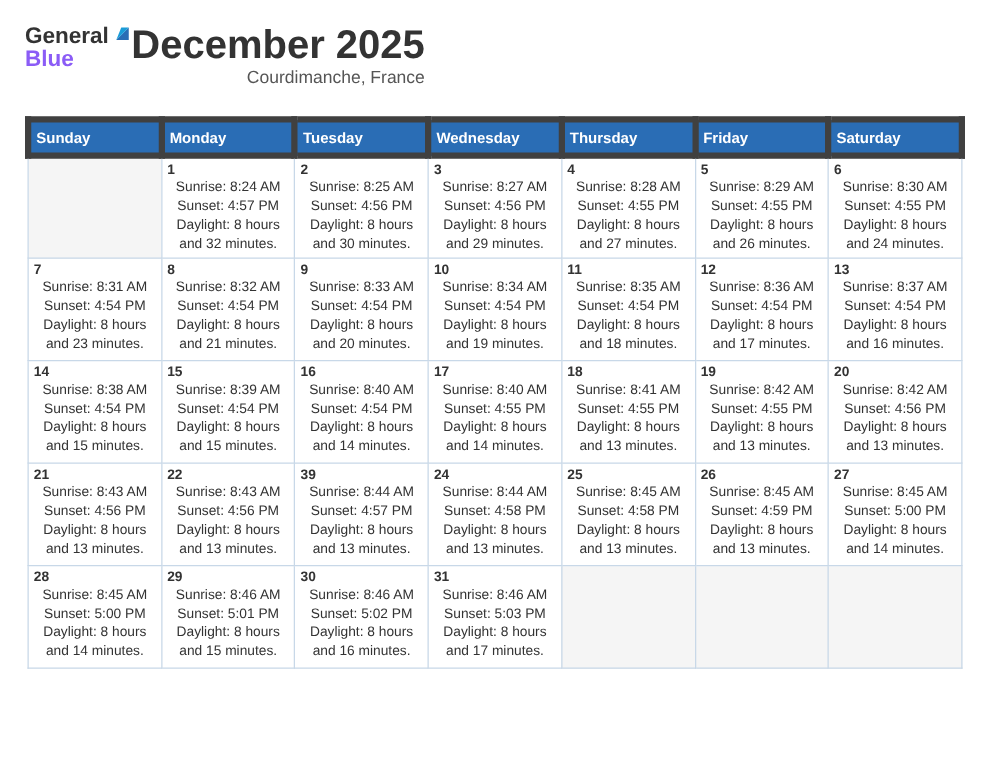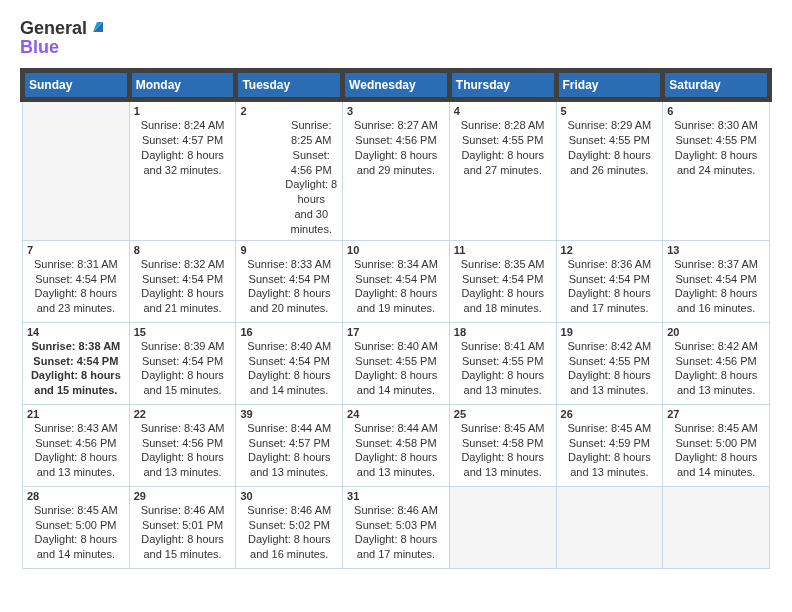--- a/index.html
+++ b/index.html
@@ -12,21 +12,21 @@
     }
     .container {
       width: 792px;
       height: 612px;
       padding: 18px 20px 12px 20px;
       background: #fff;
     }
     .header-row {
       display: flex;
       align-items: flex-start;
-      margin-bottom: 12px;
+      margin-bottom: 24px;
     }
     .logo {
       display: flex;
       flex-direction: column;
       align-items: flex-start;
     }
     .logo-general {
       font-size: 18px;
       font-weight: bold;
       color: #333;
@@ -100,20 +100,22 @@
       <div style="display:flex;align-items:center;">
         <span class="logo-general">General</span>
         <svg width="16" height="16" viewBox="0 0 16 16" style="margin-left:2px;margin-bottom:4px;">
           <polygon points="4,14 14,4 14,14" fill="#2a6db5"></polygon>
           <polygon points="4,14 14,4 8,4" fill="#1a9cd8"></polygon>
         </svg>
       </div>
       <span class="logo-blue">Blue</span>
     </div>
     <div class="title-block">
+      <div class="month-title">December 2025</div>
+      <div class="subtitle">Courdimanche, France</div>
     </div>
   </div>
 
   <table class="calendar">
     <thead>
       <tr>
         <th>Sunday</th>
         <th>Monday</th>
         <th>Tuesday</th>
         <th>Wednesday</th>
@@ -127,21 +129,21 @@
           <td class="empty"></td>
           <td>
             <span class="day-num">1</span>
             <div class="day-info" style="white-space: pre-line;">Sunrise: 8:24 AM
 Sunset: 4:57 PM
 Daylight: 8 hours
 and 32 minutes.</div>
           </td>
           <td>
             <span class="day-num">2</span>
-            <div class="day-info" style="white-space: pre-line; margin-left: 44px;">Sunrise: 8:25 AM
+            <div class="day-info" style="white-space: pre-line;">Sunrise: 8:25 AM
 Sunset: 4:56 PM
 Daylight: 8 hours
 and 30 minutes.</div>
           </td>
           <td>
             <span class="day-num">3</span>
             <div class="day-info" style="white-space: pre-line;">Sunrise: 8:27 AM
 Sunset: 4:56 PM
 Daylight: 8 hours
 and 29 minutes.</div>
@@ -215,21 +217,21 @@
             <span class="day-num">13</span>
             <div class="day-info" style="white-space: pre-line;">Sunrise: 8:37 AM
 Sunset: 4:54 PM
 Daylight: 8 hours
 and 16 minutes.</div>
           </td>
         </tr>
         <tr>
           <td>
             <span class="day-num">14</span>
-            <div class="day-info" style="white-space: pre-line; font-weight: bold;">Sunrise: 8:38 AM
+            <div class="day-info" style="white-space: pre-line;">Sunrise: 8:38 AM
 Sunset: 4:54 PM
 Daylight: 8 hours
 and 15 minutes.</div>
           </td>
           <td>
             <span class="day-num">15</span>
             <div class="day-info" style="white-space: pre-line;">Sunrise: 8:39 AM
 Sunset: 4:54 PM
 Daylight: 8 hours
 and 15 minutes.</div>

